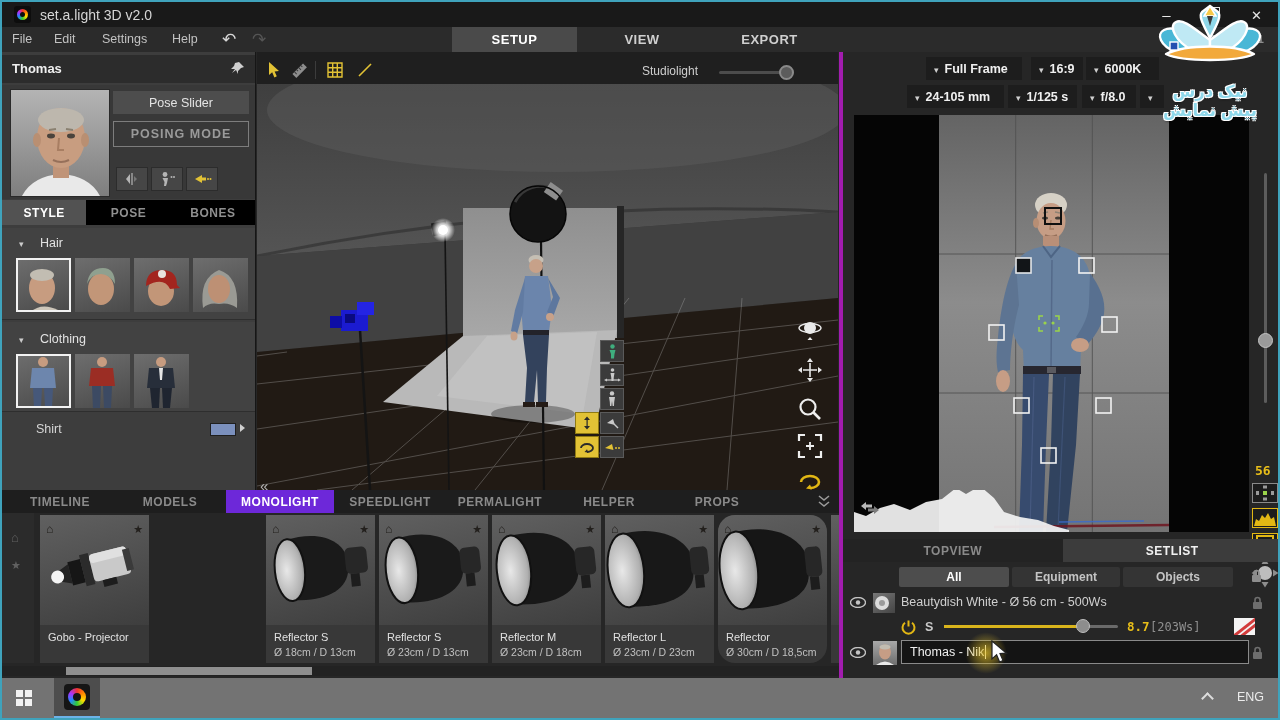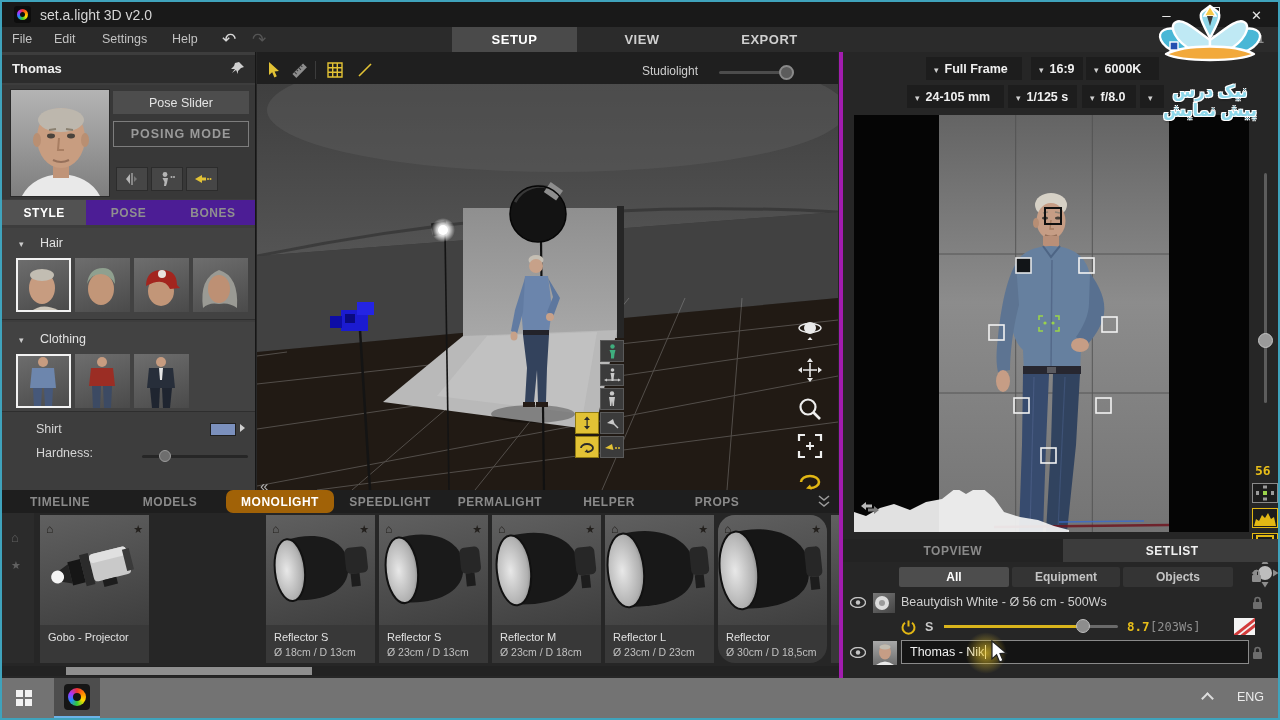--- a/index.html
+++ b/index.html
@@ -41,21 +41,21 @@
 
   
   .lpanel { left:2px; top:52px; width:254px; height:438px; background:#3d3d3d; border-right:1px solid #161616; }
   .lhead { position:absolute; left:0; top:3px; width:100%; height:28px; background:#2c2c2c; }
   .lhead .nm { position:absolute; left:10px; top:6px; font-size:13px; font-weight:bold; color:#f0f0f0; }
   .card { position:absolute; left:0; top:33px; width:100%; height:114px; background:#383838; }
   .portrait { position:absolute; left:8px; top:4px; width:100px; height:108px; border:1px solid #2a2a2a; overflow:hidden; }
   .btn1 { position:absolute; left:111px; top:6px; width:136px; height:23px; background:#4d4d4d; color:#e3e3e3; font-size:12.5px; display:flex; align-items:center; justify-content:center; }
   .btn2 { position:absolute; left:111px; top:36px; width:136px; height:26px; border:1px solid #7d7d7d; color:#9a9a9a; font-size:12.5px; font-weight:bold; letter-spacing:1px; display:flex; align-items:center; justify-content:center; }
   .mini { position:absolute; top:82px; width:32px; height:24px; background:#464646; border:1px solid #2c2c2c; display:flex; align-items:center; justify-content:center; }
-  .ltabs { position:absolute; left:0; top:148px; width:100%; height:25px; background:#4c1d95; display:flex; }
+  .ltabs { position:absolute; left:0; top:148px; width:100%; height:25px; background:#000000; display:flex; }
   .ltab { flex:1; display:flex; align-items:center; justify-content:center; font-size:12px; font-weight:bold; color:#8f8f8f; letter-spacing:.5px; }
   .ltab.active { background:#525252; color:#fff; }
   .section { position:absolute; left:0; width:100%; background:#424242; border-bottom:1px solid #2e2e2e; }
   .seclabel { position:absolute; left:38px; font-size:12.5px; color:#e2e2e2; }
   .seccaret { position:absolute; left:17px; font-size:9px; color:#ccc; }
   .thumb { position:absolute; width:55px; height:54px; background:linear-gradient(160deg,#6e6e6e,#4a4a4a); overflow:hidden; }
   .thumb.sel { outline:2px solid #f2f2f2; outline-offset:-2px; }
   .prop { position:absolute; left:0; width:100%; }
   .proplabel { position:absolute; left:34px; font-size:12.5px; color:#d5d5d5; }
   .swatch { position:absolute; left:208px; width:26px; height:13px; border:1px solid #1f1f1f; }
@@ -96,21 +96,21 @@
   .ysl .knob { position:absolute; top:-6px; width:14px; height:14px; border-radius:50%; background:#8d8d8d; border:1px solid #bdbdbd; }
   .pwval { font-family:"DejaVu Sans Mono",monospace; font-size:12.5px; font-weight:bold; color:#e8be19; }
   .pwws { font-family:"DejaVu Sans Mono",monospace; font-size:12px; color:#8f8f8f; }
   .nameinput { position:absolute; left:58px; top:0; width:348px; height:24px; background:#141414; border:1px solid #8a8a8a; color:#f0f0f0; font-size:12.5px; padding-left:8px; display:flex; align-items:center; }
   .caretbar { display:inline-block; width:1px; height:14px; background:#fff; margin-left:1px; }
 
   
   .bpanel { left:2px; top:490px; width:837px; height:188px; background:#262626; }
   .btabs { position:absolute; left:0; top:0; width:100%; height:23px; background:#1e1e1e; }
   .btab { position:absolute; top:0; height:23px; display:flex; align-items:center; justify-content:center; font-size:12px; font-weight:bold; color:#8a8a8a; letter-spacing:.5px; }
-  .btab.active { background:#a16207; color:#fff;border-radius:7px; }
+  .btab.active { background:#6d28d9; color:#fff; }
   .rail { position:absolute; left:0; top:23px; width:32px; height:150px; background:#2b2b2b; }
   .lcard { position:absolute; top:25px; width:109px; height:148px; background:#383838; overflow:hidden; }
   .lcthumb { position:absolute; left:0; top:0; width:109px; height:110px; background:linear-gradient(165deg,#606060,#3e3e3e); }
   .lcname { position:absolute; left:8px; top:116px; font-size:11px; color:#e0e0e0; white-space:nowrap; }
   .lcsize { position:absolute; left:8px; top:131px; font-size:10.5px; color:#c0c0c0; white-space:nowrap; }
   .cicon { position:absolute; top:4px; }
   .hscroll { position:absolute; left:0; top:176px; width:100%; height:10px; background:#222; }
   .hthumb { position:absolute; left:64px; top:1px; width:246px; height:8px; background:#8f8f8f; }
 
   
@@ -288,26 +288,20 @@
             <path d="M16 34 L26 34 L25 54 L18 54Z" fill="#1f2530"></path>
             <path d="M28 34 L38 34 L36 54 L29 54Z" fill="#1f2530"></path>
           </svg>
       </div>
     </div>
 
     <div class="prop" style="top:366px; height:24px;padding-left:27px;">
       <span class="proplabel" style="top:4px;">Shirt</span>
       <span class="swatch" style="top:5px; background:#7b90bd;"></span>
       <span class="swarrow" style="top:6px;"></span>
-    </div>
-    <div class="prop" style="top:390px; height:24px;">
-      <span class="proplabel" style="top:4px;">Hardness:</span>
-      <div class="hslider" style="top:13px;">
-          <div class="hknob" style="left:17px;"></div>
-        </div>
     </div>
   </div>
 
   <div class="abs vp">
     <div class="vtool">
       <div class="vtico" style="left:7px;">
         <svg width="14" height="16" viewBox="0 0 14 16">
             <path d="M2 0 L2 13 L5.2 10.2 L7.4 15.4 L9.8 14.3 L7.6 9.4 L12 9 Z" fill="#e2c235"></path>
           </svg>
       </div>

